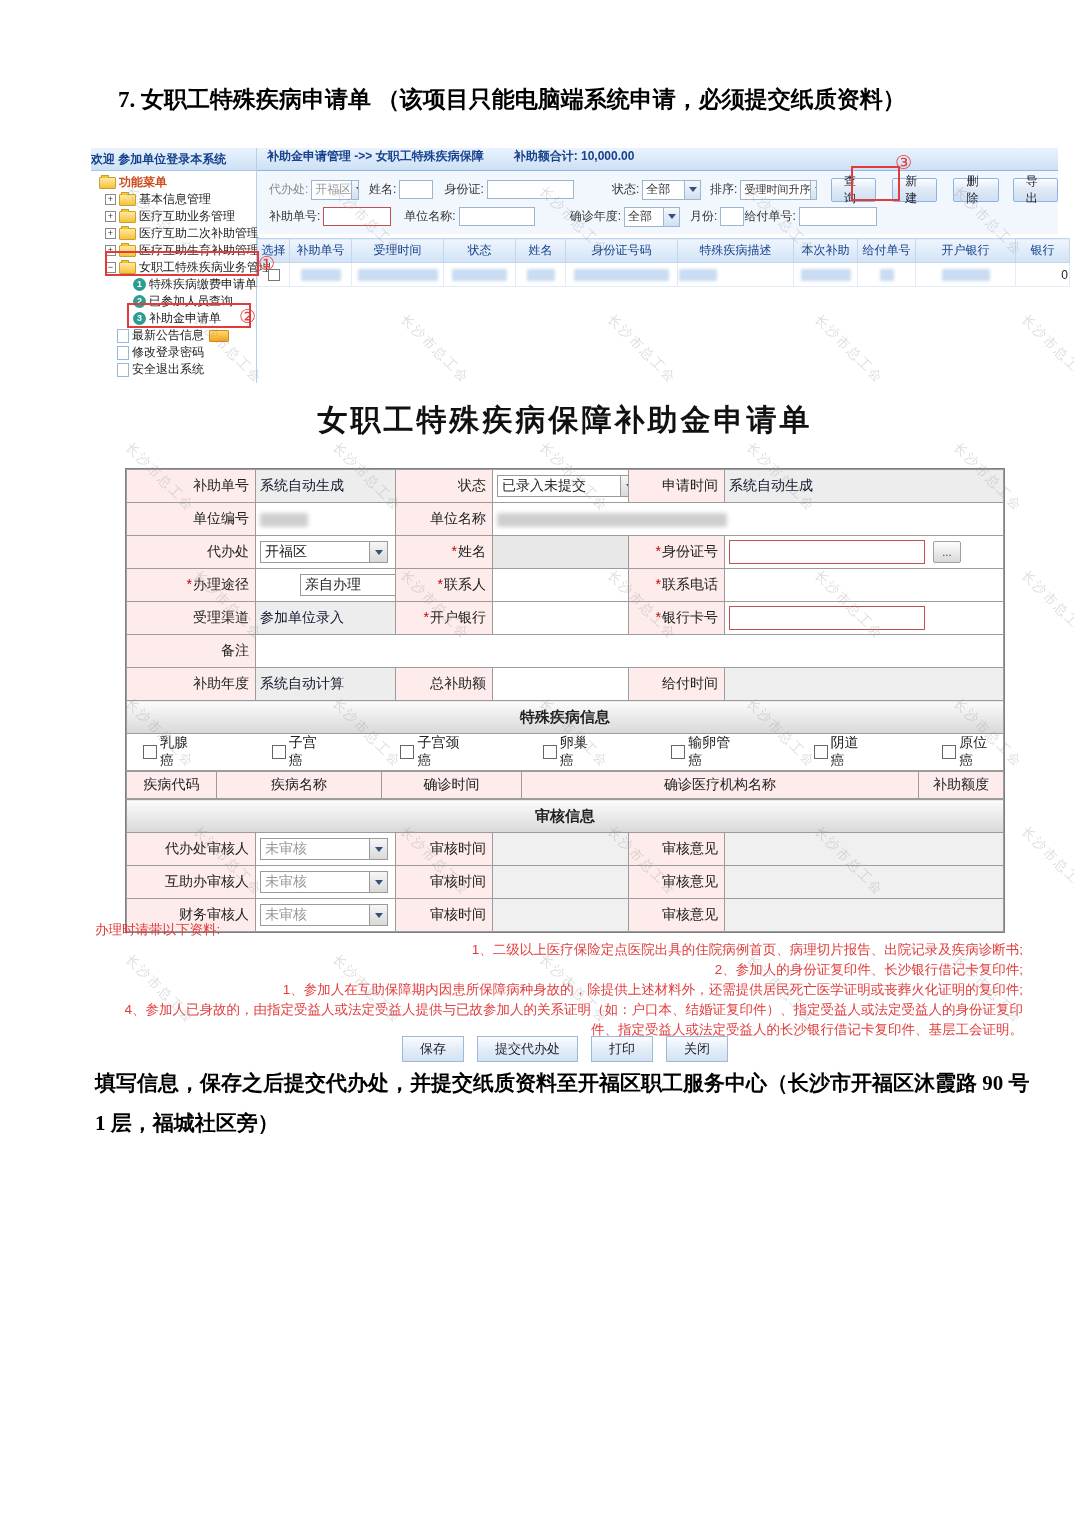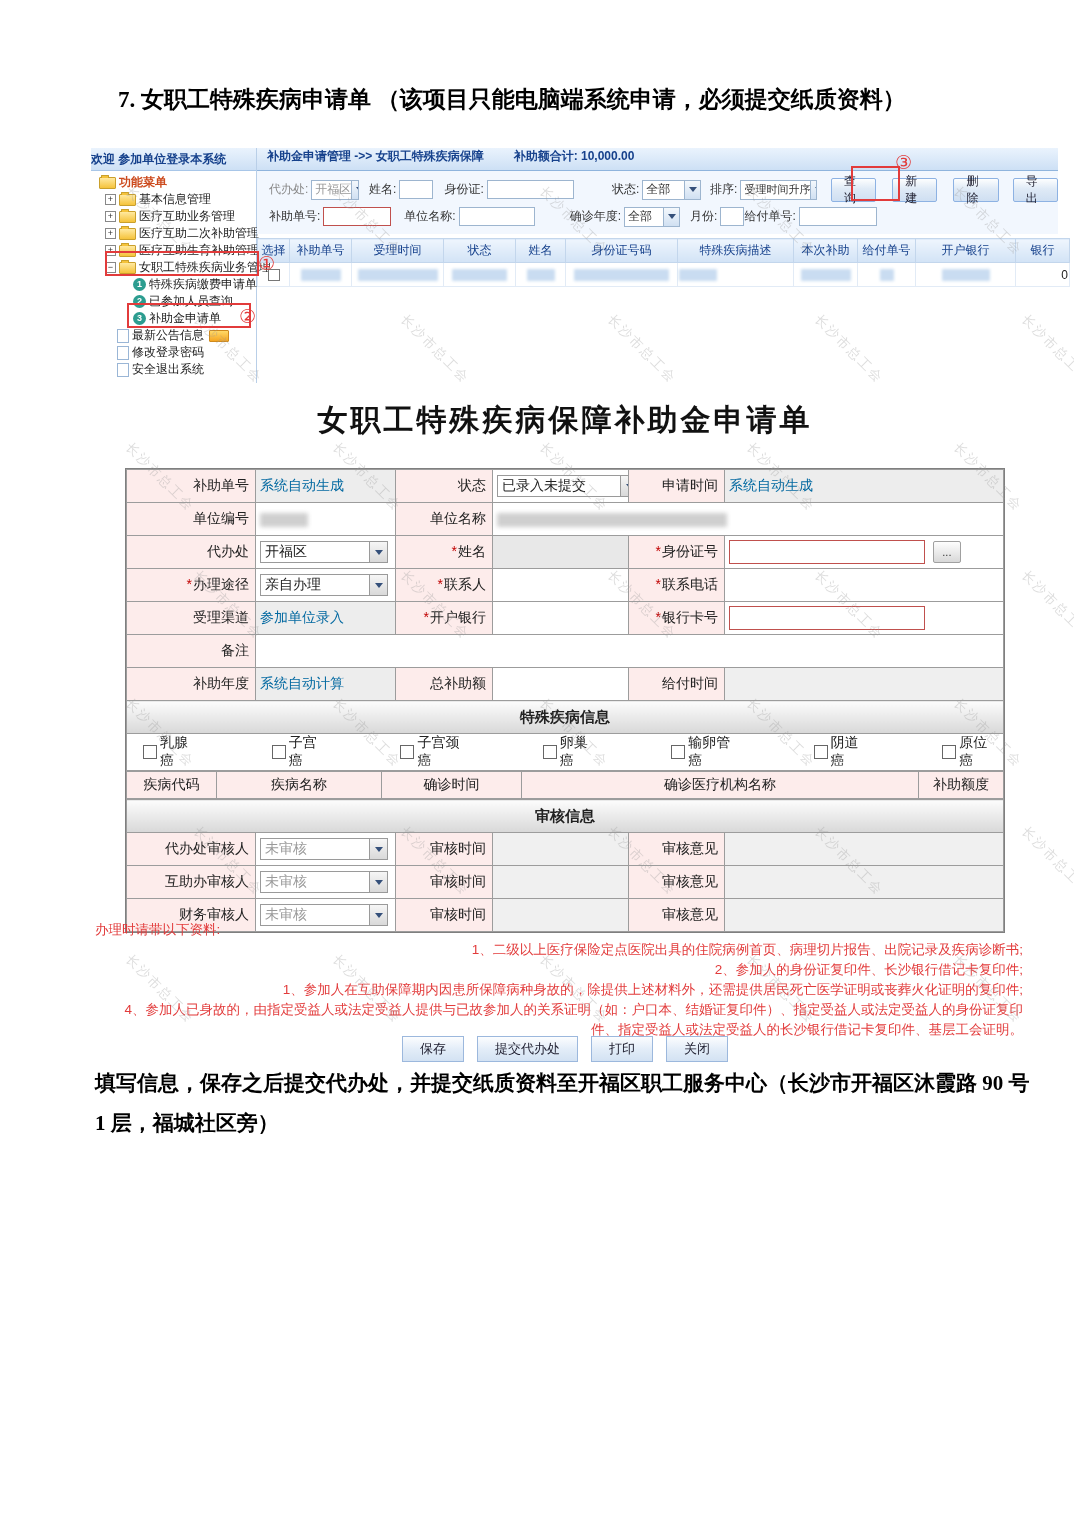--- a/index.html
+++ b/index.html
@@ -52,21 +52,21 @@
   .blur{display:inline-block;background:#c9dcf1;border-radius:1px;filter:blur(1.5px);height:12px;vertical-align:middle;}
   .cb{width:12px;height:12px;border:1px solid #777;background:#fff;display:inline-block;vertical-align:middle;box-sizing:border-box;}
   
   .form-title{position:absolute;left:125px;top:400px;width:880px;text-align:center;
               font-family:"Liberation Serif",serif;font-size:30px;font-weight:bold;letter-spacing:3px;color:#111;}
   .form-wrap{position:absolute;left:125px;top:468px;width:880px;border:1px solid #7f7f7f;background:#fff;box-sizing:border-box;}
   .ft{border-collapse:collapse;table-layout:fixed;width:100%;font-size:14px;color:#222;}
   .ft td{border:1px solid #9c9c9c;height:32px;padding:0 4px;overflow:hidden;}
   .lbl{background:#fdeceb;text-align:right;padding-right:6px !important;white-space:nowrap;}
   .req{color:#c00000;margin-right:1px;}
-  .dis{color:#0369a1;background:#ededed;}
+  .dis{color:#0f172a;background:#ededed;}
   .graycell{background:#efefef;}
   .redact{display:inline-block;background:#cfcfcf;filter:blur(2px);height:14px;vertical-align:middle;border-radius:1px;}
   .fsel{height:22px;border:1px solid #9a9a9a;background:#fff;display:inline-flex;align-items:center;
         justify-content:space-between;box-sizing:border-box;padding-left:4px;vertical-align:middle;}
   .fsel .arr{width:17px;align-self:stretch;background:linear-gradient(#f6f6f6,#d9d9d9);border-left:1px solid #9a9a9a;
         display:flex;align-items:center;justify-content:center;flex:0 0 auto;}
   .red-input{display:inline-block;border:1px solid #c0504d;height:24px;background:#fff;box-sizing:border-box;vertical-align:middle;}
   .browse-btn{display:inline-flex;align-items:center;justify-content:center;width:26px;height:20px;
         background:linear-gradient(#fefefe,#d8d8d8);border:1px solid #a0a0a0;border-radius:2px;
         font-size:11px;vertical-align:middle;margin-left:4px;color:#333;}
@@ -302,21 +302,21 @@
         <td class="lbl"><span class="req">*</span><span>姓名</span></td>
         <td style="background:#e8e8e8;"></td>
         <td class="lbl"><span class="req">*</span><span>身份证号</span></td>
         <td>
           <span class="red-input" style="width:196px;"></span>
           <span class="browse-btn">...</span>
         </td>
       </tr>
       <tr>
         <td class="lbl"><span class="req">*</span><span>办理途径</span></td>
-        <td><span class="fsel" style="width:128px;">
+        <td><span class="fsel" style="width:128px;margin-left:40px;">
           <span>亲自办理</span>
                 <span class="arr">
                   <span class="tri"></span>
                 </span>
         </span></td>
         <td class="lbl"><span class="req">*</span><span>联系人</span></td>
         <td></td>
         <td class="lbl"><span class="req">*</span><span>联系电话</span></td>
         <td></td>
       </tr>

